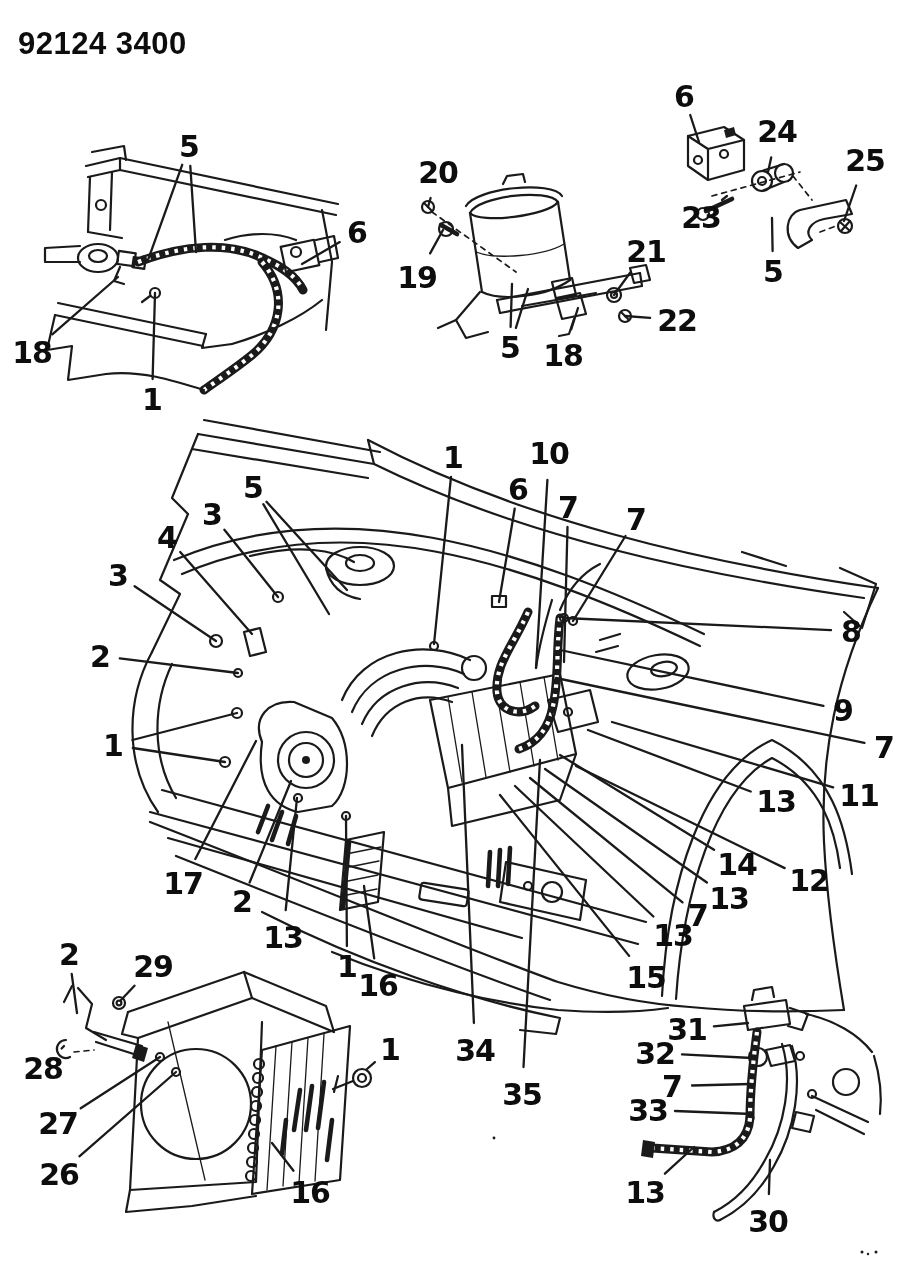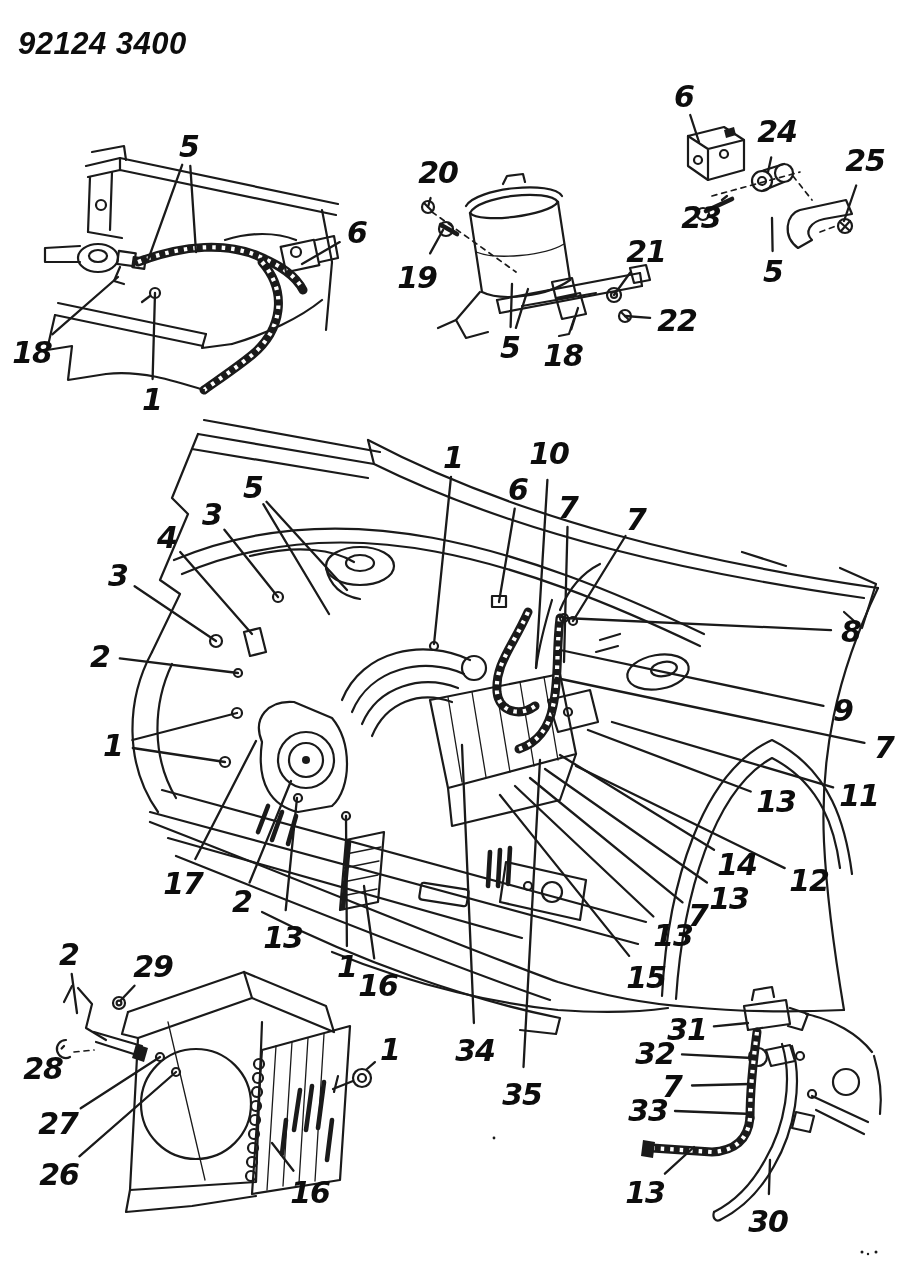--- a/index.html
+++ b/index.html
@@ -1,17 +1,17 @@
 <!DOCTYPE html>
 <html><head>
 <meta charset="utf-8">
 <style>
   html,body{margin:0;padding:0;background:#f2f2f2;}
   .page{width:912px;height:1275px;background:#ffffff;position:relative;margin:0 auto;
-        font-family:"Liberation Sans",sans-serif;overflow:hidden;font-style:italic;}
+        font-family:"Liberation Sans",sans-serif;overflow:hidden;}
   svg{display:block;}
   .ln{fill:none;stroke:#1a1a1a;stroke-width:2.2;stroke-linecap:round;stroke-linejoin:round;}
   .ln2{fill:none;stroke:#1a1a1a;stroke-width:1.3;stroke-linecap:round;}
   .thk{fill:none;stroke:#1a1a1a;stroke-width:4.6;stroke-linecap:round;}
   .hose{fill:none;stroke:#1a1a1a;stroke-width:9;stroke-linecap:round;stroke-linejoin:round;}
   .rib{fill:none;stroke:#ffffff;stroke-width:4.2;stroke-dasharray:3.5 6;stroke-linecap:butt;}
   .dash{fill:none;stroke:#1a1a1a;stroke-width:1.7;stroke-dasharray:5 5;stroke-linecap:round;}
   .fillc{fill:#1a1a1a;stroke:none;}
   .leader{stroke:#1a1a1a;stroke-width:2.3;stroke-linecap:round;}
   .callout{font-family:"DejaVu Sans","Liberation Sans",sans-serif;font-weight:bold;font-size:30px;

